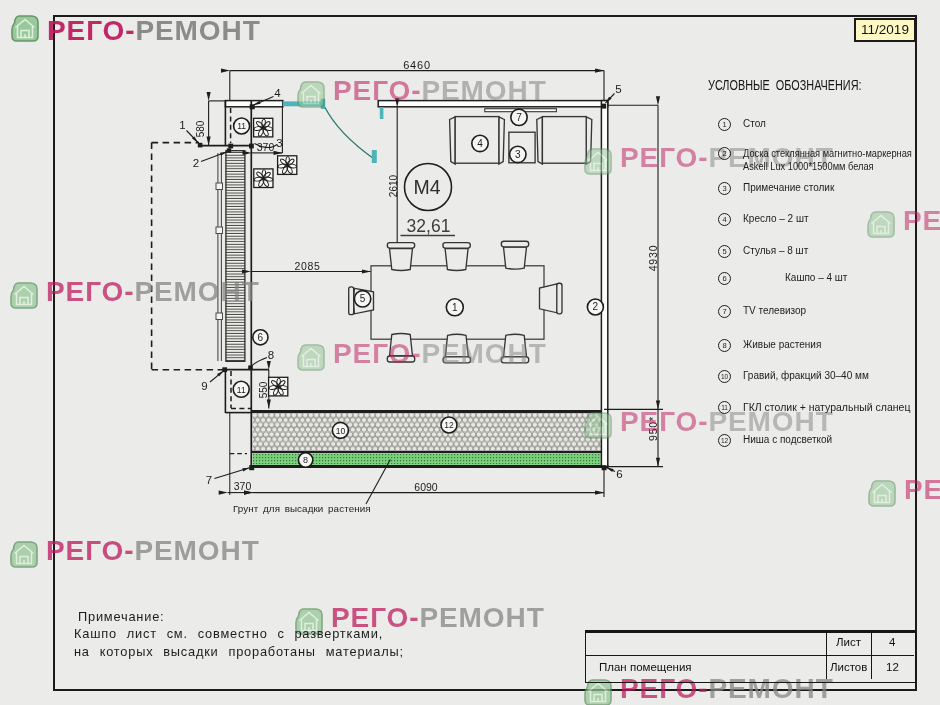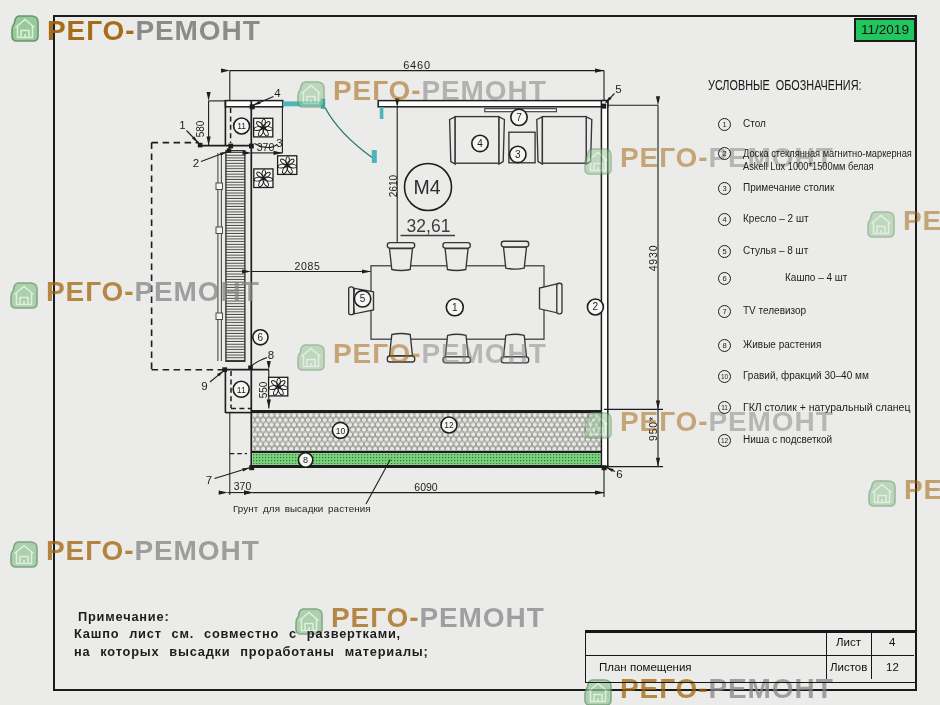--- a/index.html
+++ b/index.html
@@ -1,34 +1,34 @@
 <!DOCTYPE html>
 <html><head>
 <meta charset="utf-8">
 <style>
   html,body{margin:0;padding:0;}
   body{width:940px;height:705px;position:relative;overflow:hidden;
        background:#ebebe9;font-family:"Liberation Sans",sans-serif;}
   .abs{position:absolute;}
   #border{left:53px;top:15px;width:864px;height:676px;box-sizing:border-box;border:2px solid #1b1b1b;}
   #datebox{left:854px;top:18px;width:62px;height:24px;box-sizing:border-box;border:2px solid #1b1b1b;
-           background:#22c55e;font-size:13.5px;color:#111;text-align:center;line-height:20px;}
+           background:#fef9c3;font-size:13.5px;color:#111;text-align:center;line-height:20px;}
   
   .wm{display:flex;align-items:flex-start;white-space:nowrap;}
   .wm .txt{font-weight:bold;font-size:28px;line-height:1;letter-spacing:0.9px;margin-left:7px;margin-top:-2px;}
-  .tan{color:#a16207;text-align:right;}
+  .tan{color:#be185d;text-align:right;}
   .gry{color:#838383;}
   
   .lt{position:absolute;color:#1d1d1d;font-size:10px;white-space:nowrap;}
   .lc{position:absolute;width:11px;height:11px;border:1.2px solid #1d1d1d;border-radius:50%;
       font-size:7.5px;line-height:11px;text-align:center;color:#1d1d1d;}
   
   .tb{position:absolute;border:1.4px solid #161616;}
   .tbt{position:absolute;font-size:11.5px;color:#111;white-space:nowrap;}
-  .note{position:absolute;color:#1d1d1d;font-size:12.8px;white-space:nowrap;letter-spacing:0.8px;word-spacing:5.5px;font-weight:bold;}
+  .note{position:absolute;color:#1d1d1d;font-size:12.8px;white-space:nowrap;letter-spacing:0.8px;word-spacing:5.5px;}
 </style>
 </head>
 <body>
 <div id="border" class="abs"></div>
 <div id="datebox" class="abs">11/2019</div>
 
 <svg class="abs" style="left:0;top:0" width="940" height="705" viewBox="0 0 940 705">
 <defs>
   <pattern id="hatch" width="4" height="2.7" patternUnits="userSpaceOnUse">
     <rect width="4" height="2.7" fill="#f3f3f1"></rect>

